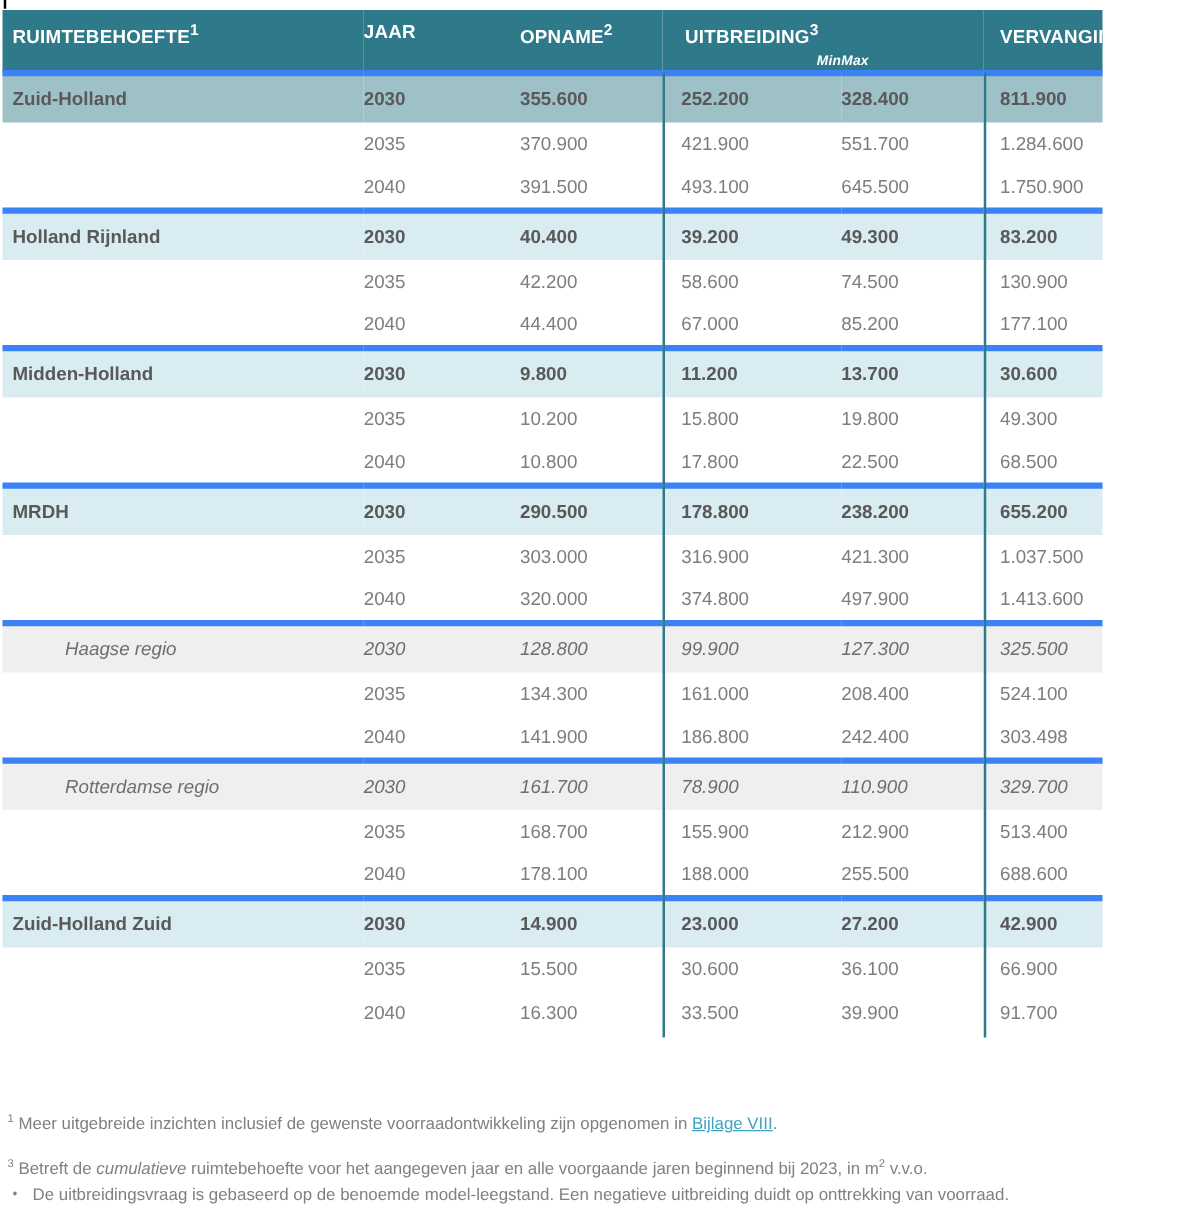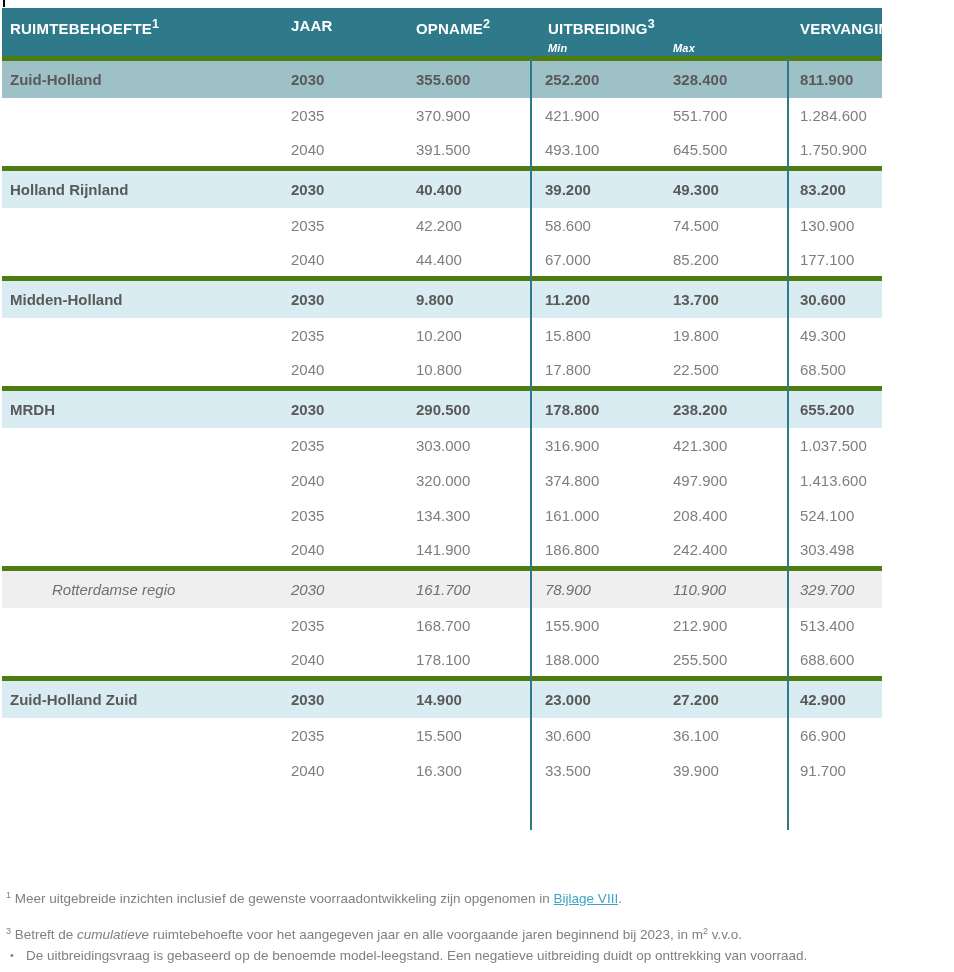--- a/index.html
+++ b/index.html
@@ -11,32 +11,32 @@
   table {border-collapse:collapse; width:943px; table-layout:fixed;}
 
   thead th {
     background:var(--header-bg,#2E7A8A); color:#fff; text-align:left; vertical-align:top;
     padding:9px 0 0 0; height:50px; box-sizing:border-box;
     font-size:15px; font-weight:bold; letter-spacing:0.2px;
   }
   th.h-region {padding-left:8px;}
   th.h-uit .h-main {padding-left:18px;}
   th.h-verv {padding-left:13px;}
-  .subrow {display:flex; font-size:11px; font-style:italic; font-weight:bold; margin-top:5px;}
+  .subrow {display:flex; font-size:11px; font-style:italic; font-weight:bold; margin-top:5px;text-align:right;}
   .submin {padding-left:18px; width:143px; box-sizing:border-box;}
 
   tbody td {
     height:35px; font-size:15px; color:var(--text-regular,#7E7E7E);
     padding:0; vertical-align:middle; box-sizing:border-box; white-space:nowrap;
   }
   td.c0 {padding-left:8px;}
   td.c3 {padding-left:15px;}
   td.c5 {padding-left:13px;}
 
-  tr.first td {border-top:5px solid #4d7c0f; font-weight:bold; color:var(--text-bold,#595959); height:40px;}
+  tr.first td {border-top:5px solid #3b82f6; font-weight:bold; color:var(--text-bold,#595959); height:40px;}
   tr.teal td   {background:var(--row-teal,#9EC1C8);}
   tr.blue td   {background:var(--row-blue,#D9ECF2);}
   tr.grayit td {background:var(--row-gray,#EFEFEF); font-weight:normal; font-style:italic; color:#6F6F6F;}
   tr.grayit td.c0 {padding-left:50px;}
 
   .vline {position:absolute; top:50px; width:2px; height:772px; background:var(--divider-teal,#2E7A8A);}
   .vline.v1 {left:528px;}
   .vline.v2 {left:785px;}
 
   .footnotes {position:absolute; left:6px; top:888px; width:944px;
@@ -180,20 +180,28 @@
             <td class="c5">1.037.500</td>
           </tr>
           <tr>
             <td class="c0"></td>
             <td class="c1">2040</td>
             <td class="c2">320.000</td>
             <td class="c3">374.800</td>
             <td class="c4">497.900</td>
             <td class="c5">1.413.600</td>
           </tr>
+          <tr class="first grayit">
+            <td class="c0">Haagse regio</td>
+            <td class="c1">2030</td>
+            <td class="c2">128.800</td>
+            <td class="c3">99.900</td>
+            <td class="c4">127.300</td>
+            <td class="c5">325.500</td>
+          </tr>
           <tr>
             <td class="c0"></td>
             <td class="c1">2035</td>
             <td class="c2">134.300</td>
             <td class="c3">161.000</td>
             <td class="c4">208.400</td>
             <td class="c5">524.100</td>
           </tr>
           <tr>
             <td class="c0"></td>

